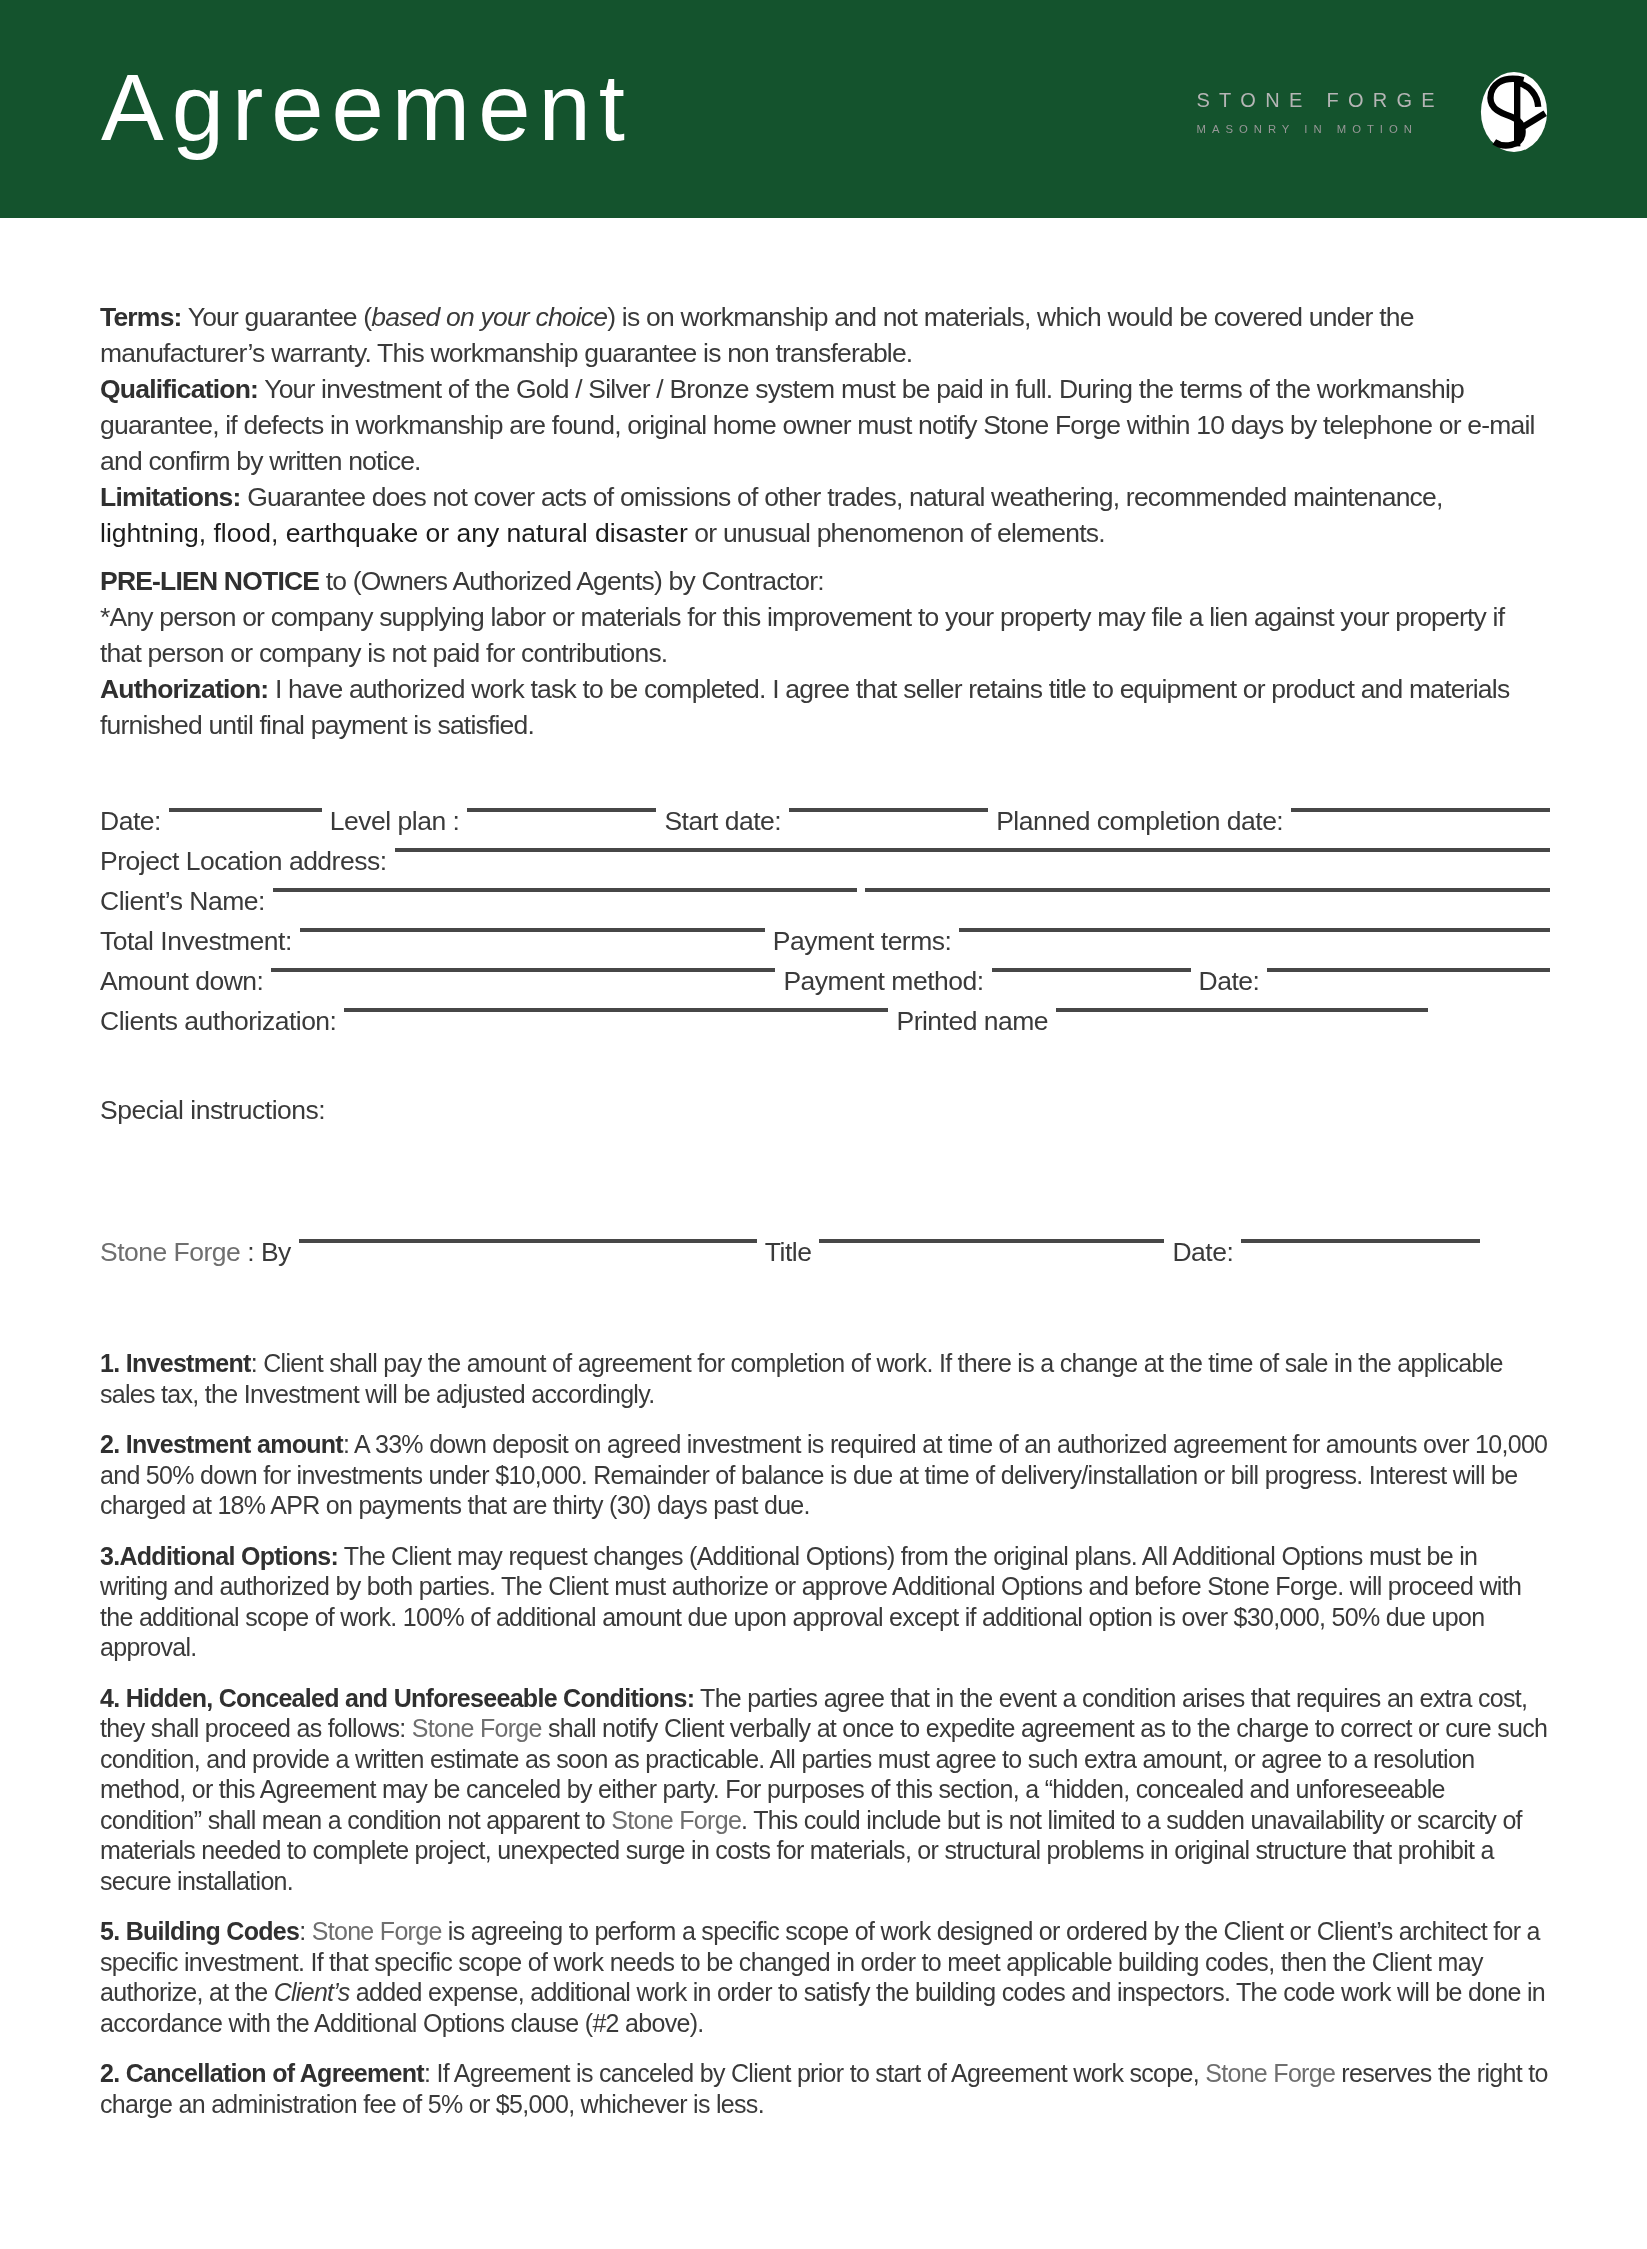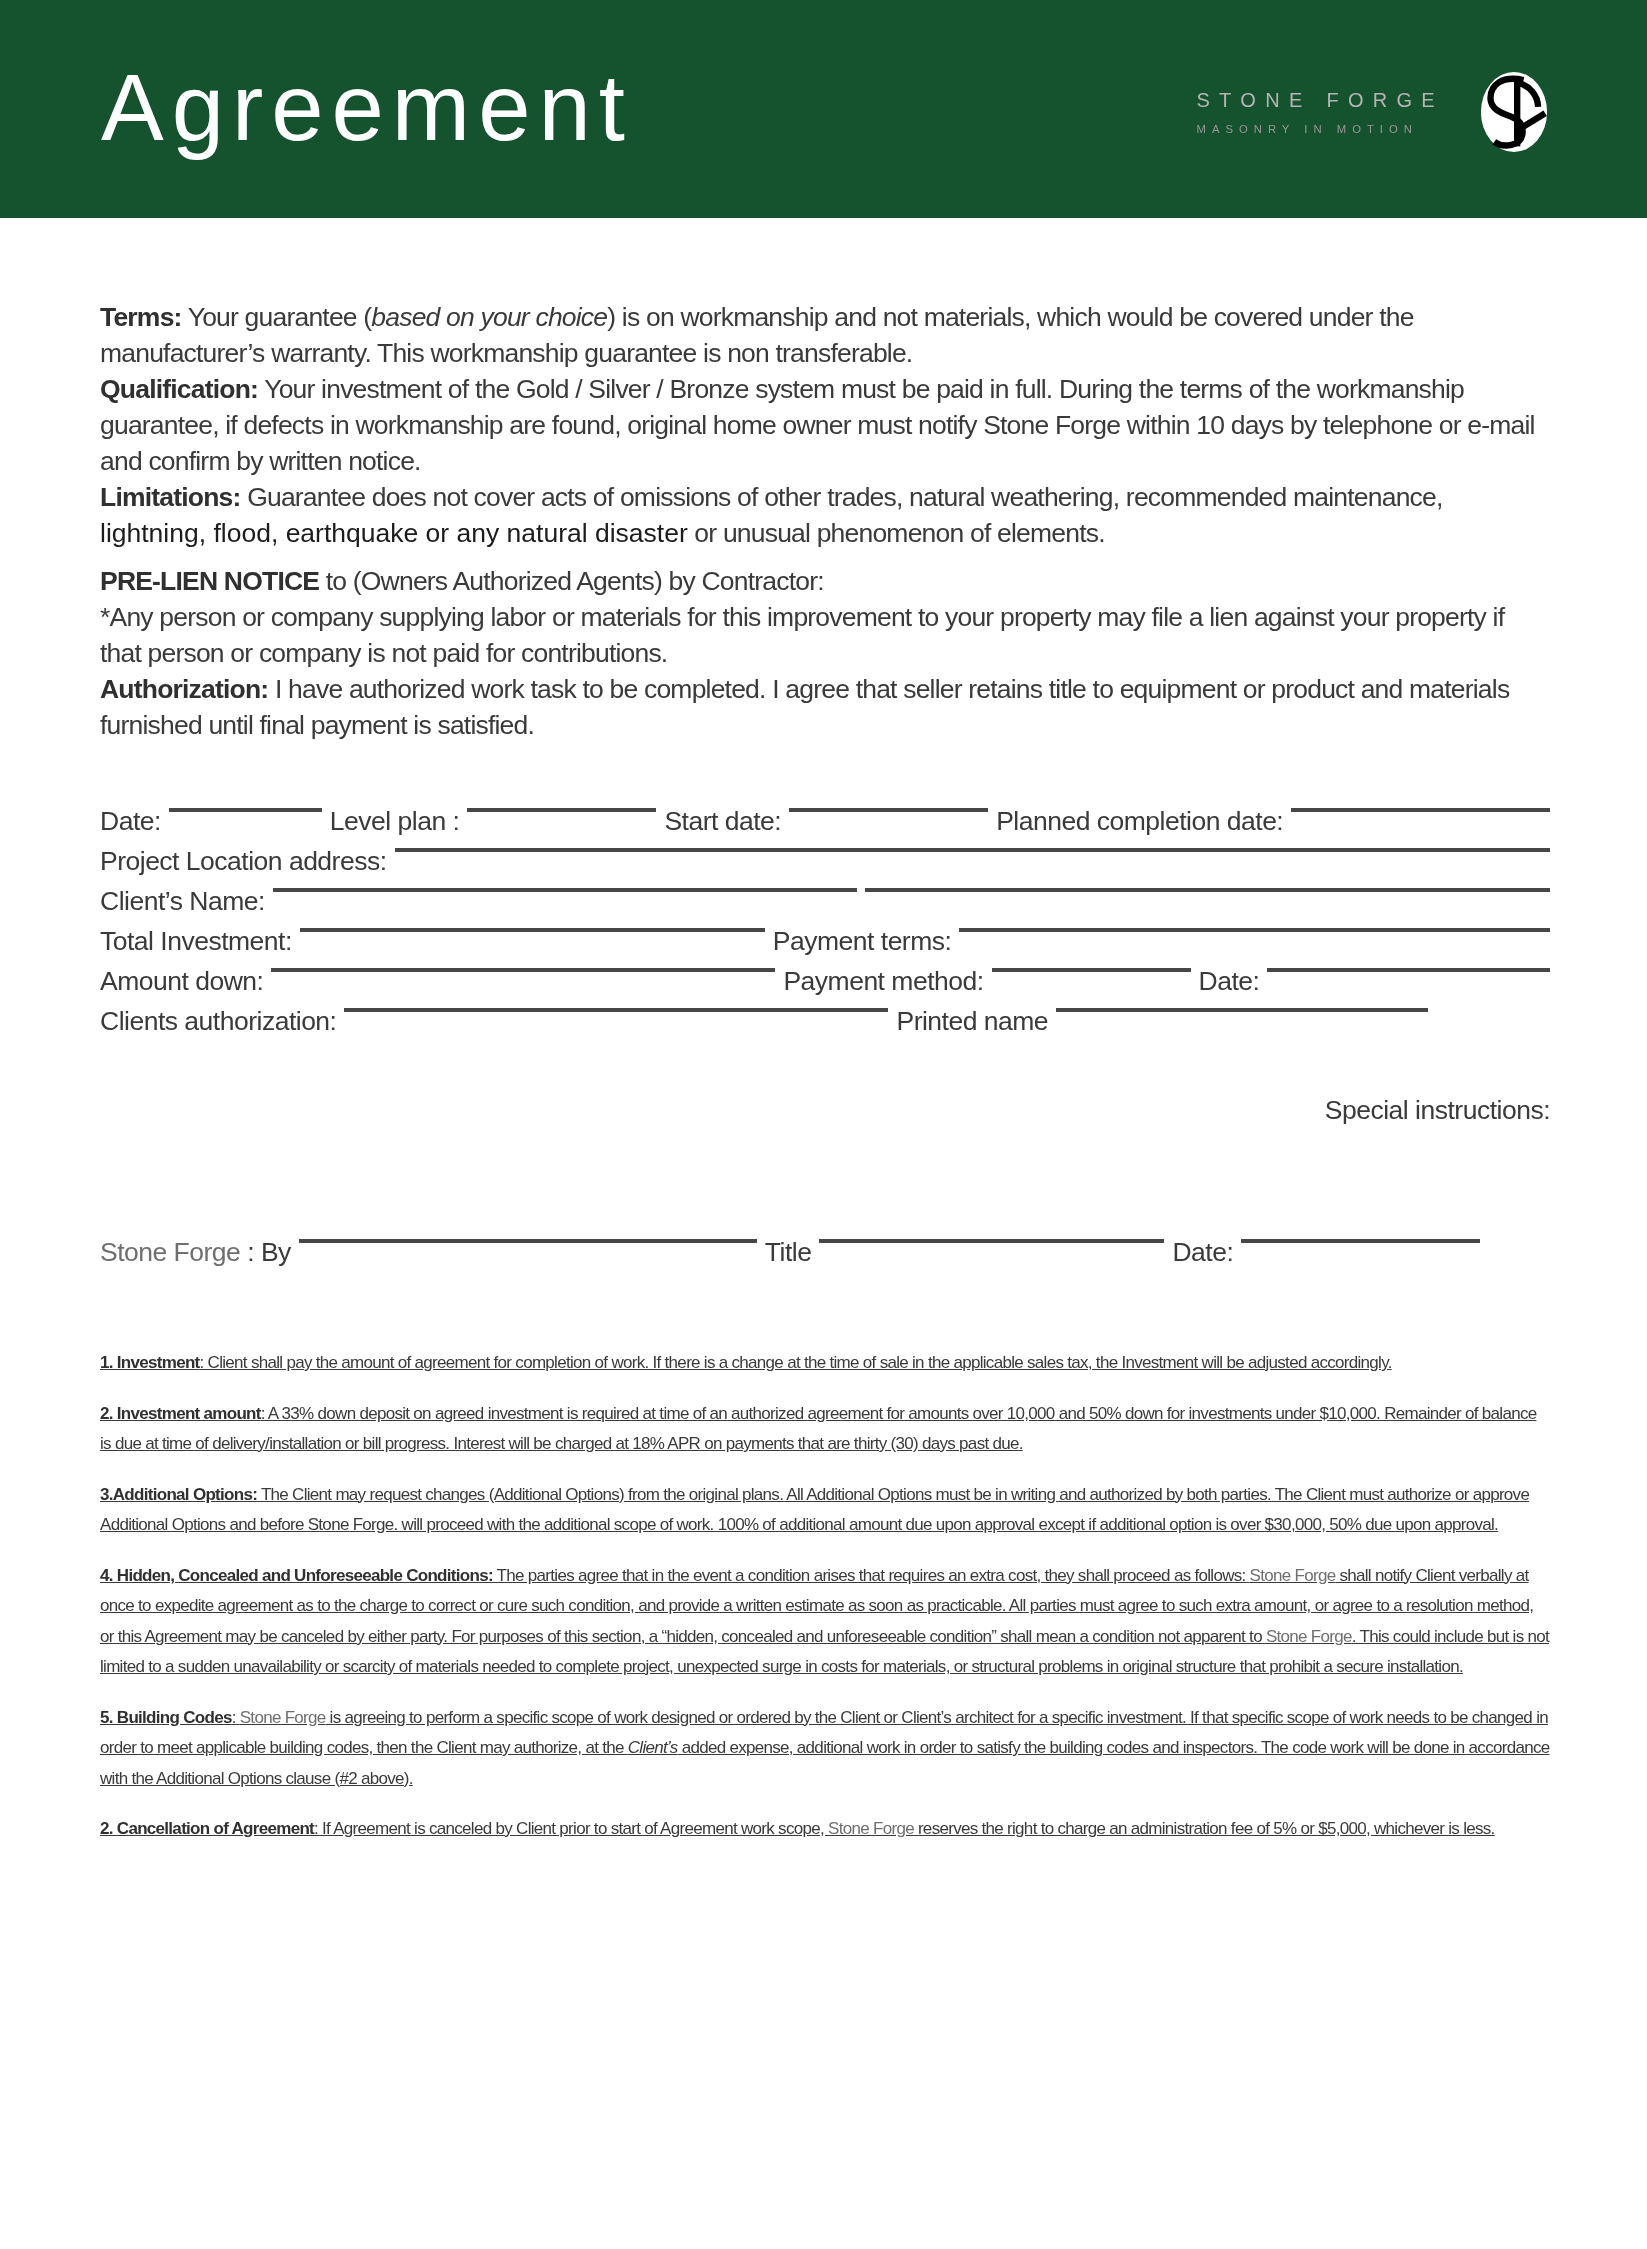--- a/index.html
+++ b/index.html
@@ -56,25 +56,24 @@
   .para-block p{
     margin:0;
     font-size:26.5px;
     line-height:36px;
     letter-spacing:-0.8px;
   }
   .intro{margin-top:81px;}
   .prelien{margin-top:12px;}
   .clauses{margin-top:69px;}
   .clauses p{
-    font-size:17px;
+    font-size:25px;
     line-height:30.5px;
     margin:0 0 20px 0;
     letter-spacing:-0.7px;
-    text-decoration:underline;
   }
   .run-n{font-style:normal;font-weight:400;}
   .run-b{font-weight:700;color:#303030;}
   .run-i{font-style:italic;}
   .run-g{color:#6f6f6f;}
   .run-e{color:#1c1c1c;letter-spacing:0;}
   
   .form-rows{margin-top:65px;}
   .form-row{
     display:flex;
@@ -90,21 +89,20 @@
     height:0;
     border-bottom:4px solid #474747;
     margin-bottom:4px;
   }
   .f-line.fill{flex:1 1 auto;}
   .special{
     margin-top:46px;
     font-size:26.5px;
     line-height:32px;
     letter-spacing:-0.5px;
-    text-align:right;
   }
   .sig{margin-top:113px;}
 </style>
 </head>
 <body>
 
 <div class="page">
 
   <header class="hdr">
     <h1><span>Agreement</span></h1>

